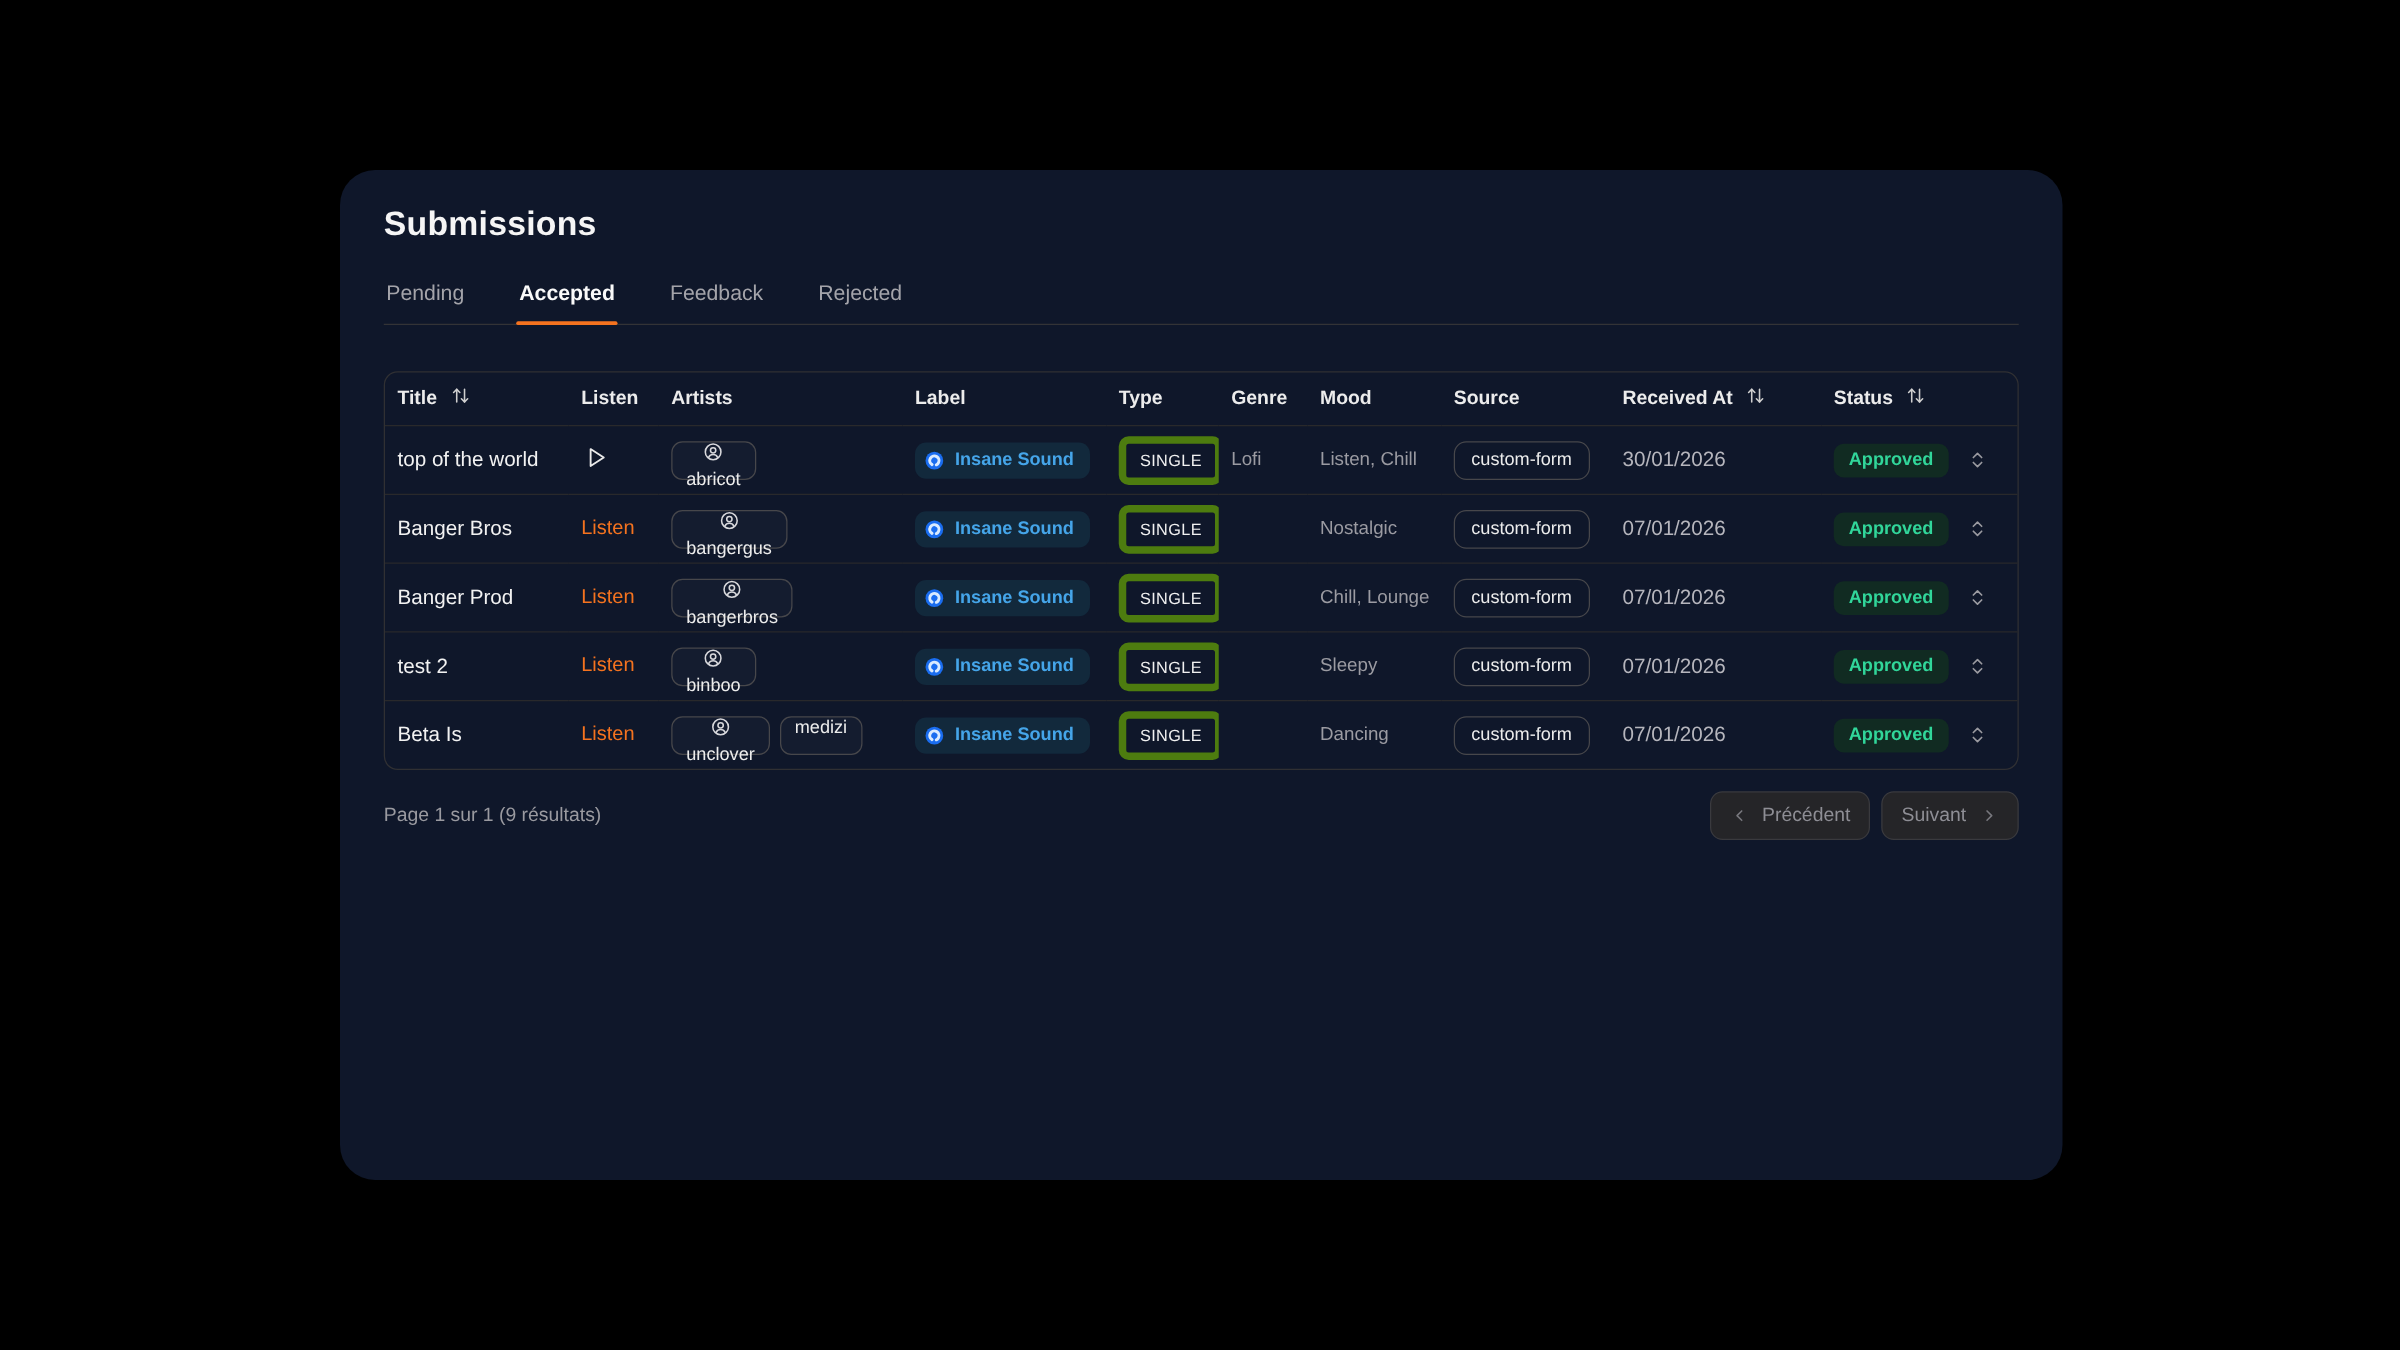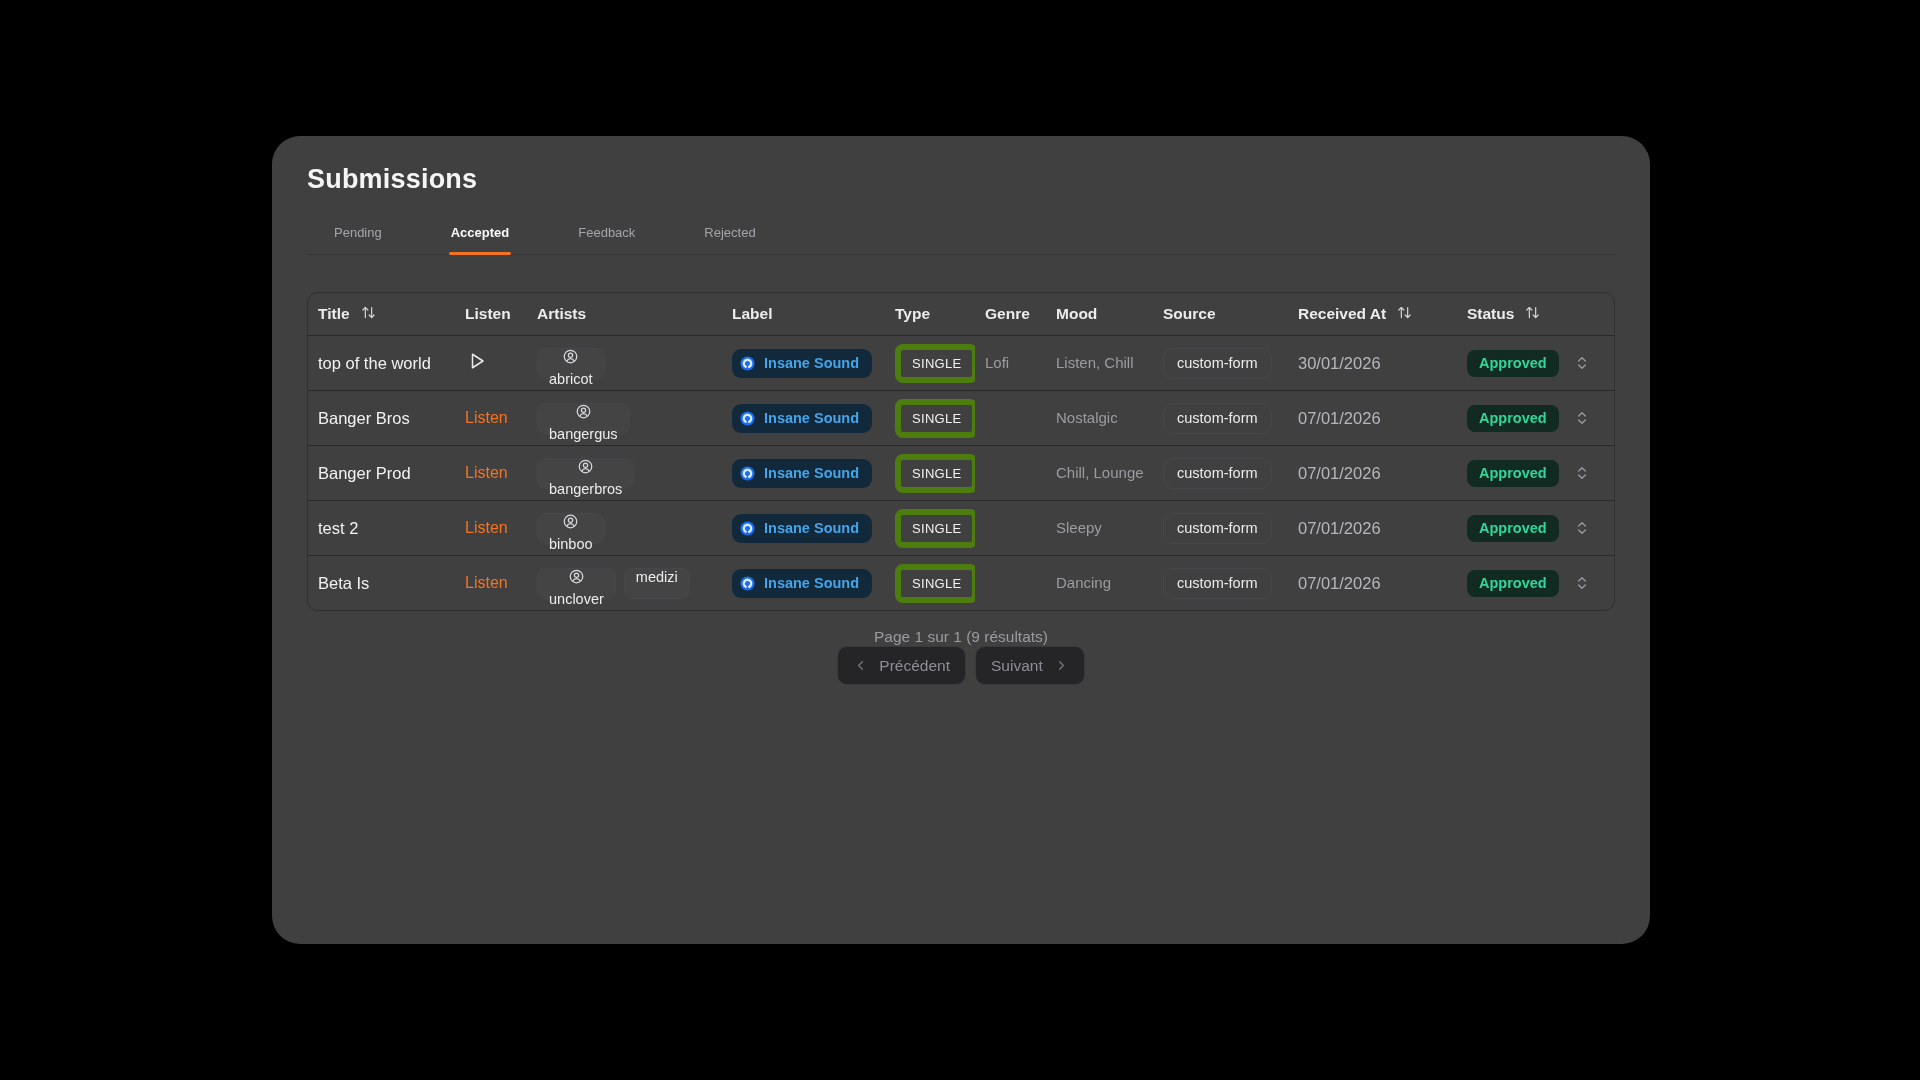--- a/index.html
+++ b/index.html
@@ -1,22 +1,22 @@
 <!DOCTYPE html>
 <html><head>
 <meta charset="utf-8">
 <style>
   html,body{margin:0;padding:0;background:#000;width:1920px;height:1080px;overflow:hidden;
     font-family:"Liberation Sans","DejaVu Sans",sans-serif;-webkit-font-smoothing:antialiased;}
-  .panel{position:absolute;left:272px;top:136px;width:1378px;height:808px;background:#404040;
+  .panel{position:absolute;left:272px;top:136px;width:1378px;height:808px;background:#0f172a;
     border-radius:28px;box-sizing:border-box;padding:28px 35px;}
   .page-title{font-size:27px;font-weight:700;color:#f5f5f5;letter-spacing:.2px;margin:0 0 24px 0;}
   
   .tabs{display:flex;gap:40px;border-bottom:1px solid #333336;}
-  .tab{font-size:13px;color:#a4a4aa;padding:6px 2px 14px 2px;cursor:pointer;position:relative;margin-left:25px;}
+  .tab{font-size:17px;color:#a4a4aa;padding:6px 2px 14px 2px;cursor:pointer;position:relative;}
   .tab.active{color:#fafafa;font-weight:700;}
   .tab.active::after{content:"";position:absolute;left:0;right:0;bottom:-1px;height:3px;background:#f5731f;border-radius:2px;}
   
   .filter-wrap{margin-top:38px;}
   .filter-input{width:422px;height:36px;box-sizing:border-box;background:transparent;border:1px solid #39393d;
     border-radius:9px;color:#e5e5e5;font-size:15.5px;padding:0 13px;outline:none;font-family:inherit;}
   .filter-input::placeholder{color:#8c8c92;}
   
   .table-wrap{margin-top:37px;border:1px solid #303033;border-radius:11px;overflow:hidden;}
   table{width:100%;border-collapse:collapse;table-layout:fixed;}
@@ -37,21 +37,21 @@
     border-radius:8px;color:#f1f1f1;font-size:13px;font-weight:400;letter-spacing:.3px;}
   .muted{color:#9b9ba2;font-size:15px;}
   .source-chip{display:inline-flex;align-items:center;height:29px;padding:0 13px;border:1px solid #47474b;
     border-radius:10px;color:#ececec;font-size:14.5px;}
   .date-text{color:#b6b6bd;font-size:16.5px;}
   .status-wrap{display:inline-flex;align-items:center;gap:15px;}
   .status-badge{display:inline-flex;align-items:center;height:27px;padding:0 12px;border-radius:8px;
     background:#112b22;color:#31d69a;font-size:14.5px;font-weight:600;text-align:right;}
   .updown-btn{display:inline-flex;color:#9a9aa0;cursor:pointer;}
   
-  .footer{margin-top:17px;display:flex;align-items:center;justify-content:space-between;flex-direction:column;}
+  .footer{margin-top:17px;display:flex;align-items:center;justify-content:space-between;}
   .page-summary{color:#9a9aa0;font-size:15.5px;}
   .pager{display:flex;gap:9px;align-items:center;}
   .pager-btn{display:inline-flex;align-items:center;gap:11px;height:37px;padding:0 15px;border:1px solid #3a3a3e;
     border-radius:10px;background:#252528;color:#8e8e95;font-size:15.5px;cursor:default;}
   .pager-btn .pchev{display:inline-flex;color:#77777d;}
 </style>
 </head>
 <body>
 
 <div class="panel">

